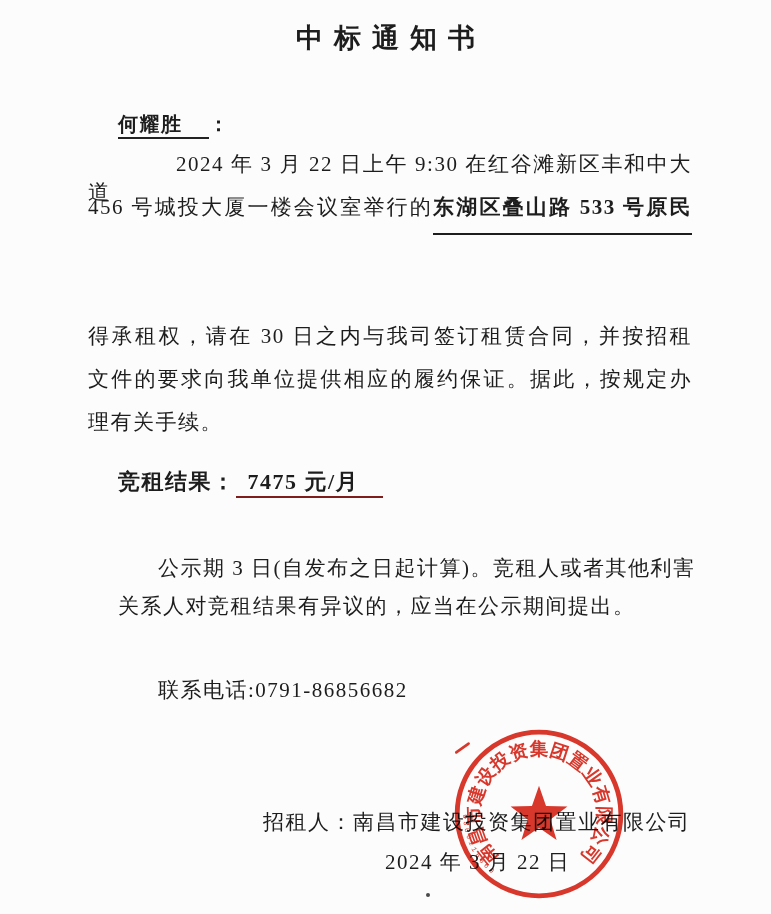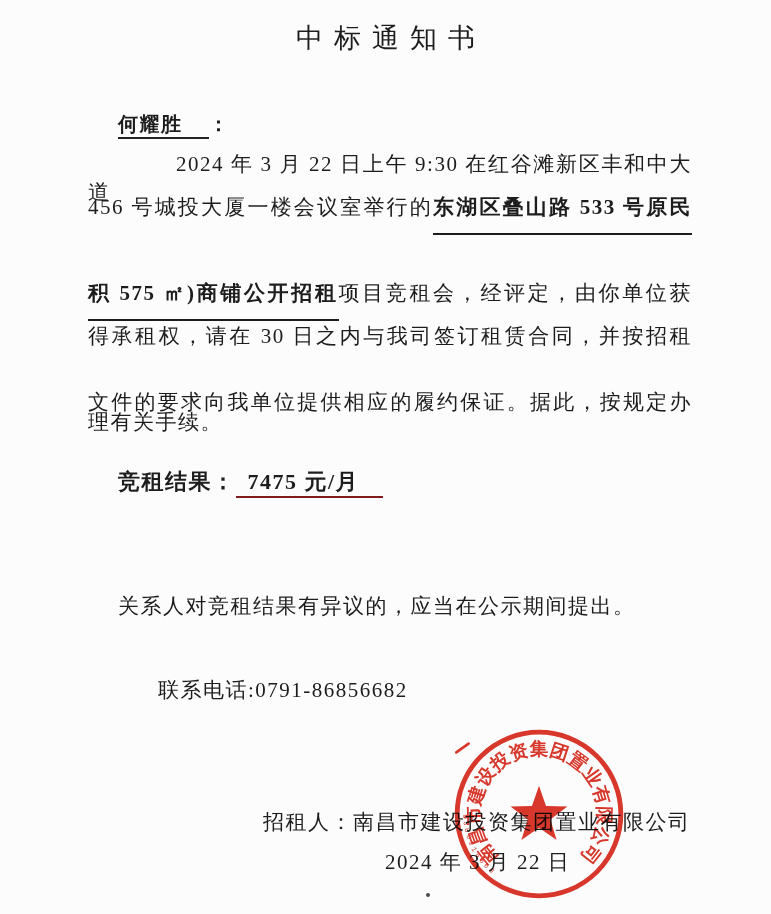--- a/index.html
+++ b/index.html
@@ -8,35 +8,35 @@
     width:771px;height:914px;
     margin:0 auto;
     background:#fcfcfc;
     overflow:hidden;
     font-family:"Liberation Serif","DejaVu Serif",serif;
     color:#1d1d1d;
   }
   .line{position:absolute;white-space:nowrap;font-size:21px;letter-spacing:1.5px;line-height:28px;}
   .doc-title{
     position:absolute;top:20px;left:0;right:0;
-    text-align:center;font-size:27px;font-weight:400;
+    text-align:center;font-size:27px;font-weight:700;
     letter-spacing:11px;text-indent:11px;white-space:nowrap;
   }
   .addressee{top:110px;left:118px;font-weight:700;font-size:20px;text-align:right;}
   .addressee .name{border-bottom:2px solid #222;padding:0 26px 2px 0;}
   .justify{
     white-space:normal;width:604px;left:88px;
     text-align:justify;text-align-last:justify;
   }
   .b-line1{top:150px;text-indent:88px;}
   .b-line2{top:193px;}
   .b-line3{top:236px;}
   .b-line4{top:279px;}
   .b-line5{top:322px;}
-  .b-line6{top:365px;margin-top:23px;}
+  .b-line6{top:365px;}
   .b-line7{top:408px;left:88px;}
   .em{font-weight:700;border-bottom:2px solid #1d1d1d;padding-bottom:14px;}
   .result-line{top:468px;left:118px;font-size:22px;font-weight:700;}
   .result-line .uline{border-bottom:2px solid #7f1d1d;padding:0 24px 2px 12px;margin-top:28px;}
   .notice1{top:554px;left:158px;}
   .notice2{top:592px;left:118px;}
   .supervisor{top:634px;left:158px;}
   .phone{top:676px;left:158px;}
   .issuer{top:808px;left:263px;}
   .dateline{top:848px;left:385px;}
@@ -68,30 +68,30 @@
 
   <div class="doc-title">中标通知书</div>
 
   <div class="line addressee"><span class="name">何耀胜</span><span>：</span></div>
 
   <div class="line justify b-line1">2024 年 3 月 22 日上午 9:30 在红谷滩新区丰和中大道</div>
 
   <div class="line justify b-line2"><span>456 号城投大厦一楼会议室举行的</span><span class="em">东湖区叠山路 533 号原民</span></div>
 
 
-  <div class="line justify b-line4"><span class="em">积 575 ㎡)商铺公开招租</span><span>项目竞租会，经评定，由你单位获</span></div>
 
   <div class="line justify b-line5">得承租权，请在 30 日之内与我司签订租赁合同，并按招租</div>
 
   <div class="line justify b-line6">文件的要求向我单位提供相应的履约保证。据此，按规定办</div>
 
   <div class="line b-line7">理有关手续。</div>
 
   <div class="line result-line"><span>竞租结果：</span><span class="uline">7475 元/月</span></div>
 
+  <div class="line notice1">公示期 3 日(自发布之日起计算)。竞租人或者其他利害</div>
   <div class="line notice2">关系人对竞租结果有异议的，应当在公示期间提出。</div>
 
   <div class="line phone">联系电话:0791-86856682</div>
 
   <div class="line issuer">招租人：南昌市建设投资集团置业有限公司</div>
   <div class="line dateline">2024 年 3 月 22 日</div>
 
   <div class="dot"></div>
 
   <div class="seal" style="--seal-color: #d7281b;">

